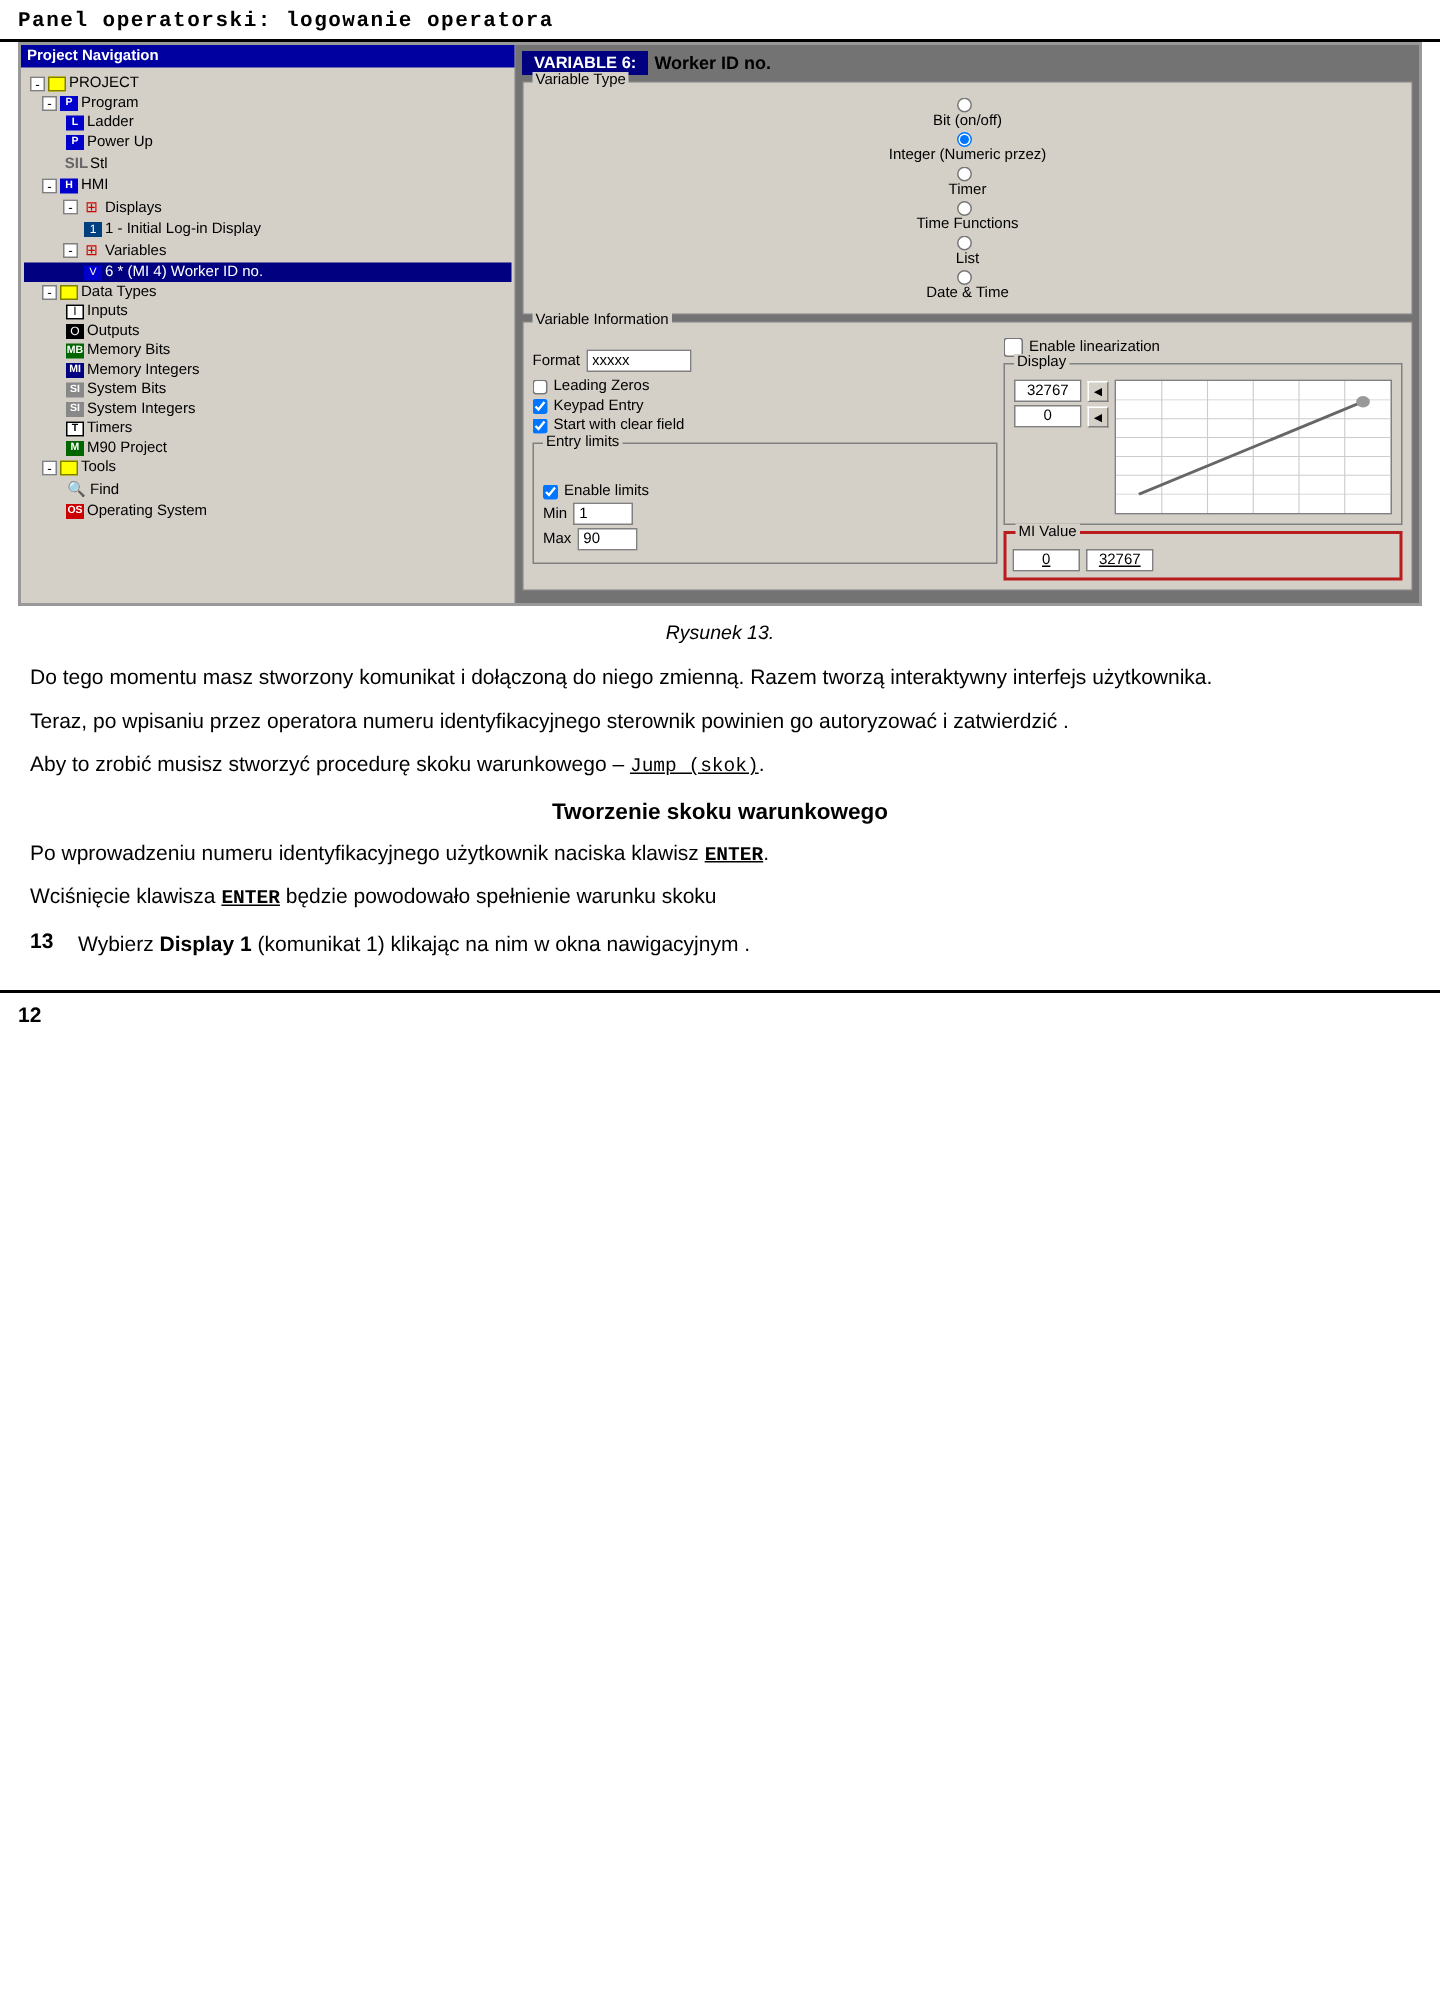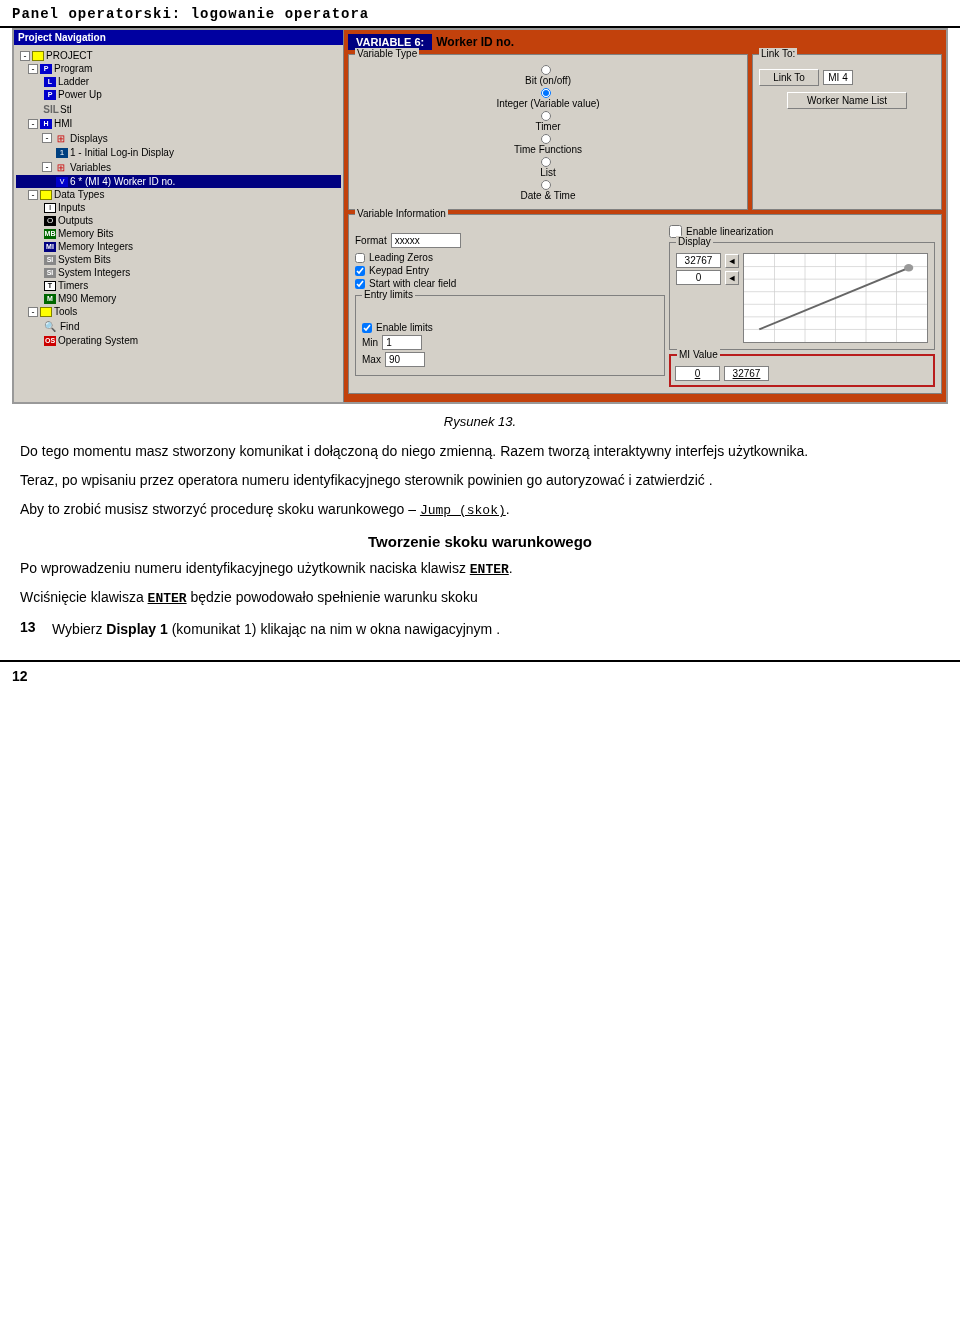--- a/index.html
+++ b/index.html
@@ -103,21 +103,21 @@
       justify-content: center;
       font-size: 9px;
       margin-right: 2px;
       flex-shrink: 0;
     }
 
     
     .right-panel {
       flex: 1;
       padding: 4px;
-      background: #c2410c;
+      background: #737373;
     }
 
     
     .var-header {
       display: flex;
       align-items: center;
       margin-bottom: 4px;
     }
     .var-number-box {
       background: #000080;
@@ -496,21 +496,21 @@
 
       <div class="tree-item">
         <span style="display:inline-block;width:28px;"></span>
         <span class="tree-icon" style="background:#fff;border:1px solid #000;color:#000;font-size:7px;font-weight:bold;width:12px;height:10px;display:inline-flex;align-items:center;justify-content:center;">T</span>
         <span>Timers</span>
       </div>
 
       <div class="tree-item">
         <span style="display:inline-block;width:28px;"></span>
         <span class="tree-icon" style="background:#006600;color:#fff;font-size:7px;font-weight:bold;width:12px;height:10px;display:inline-flex;align-items:center;justify-content:center;">M</span>
-        <span>M90 Memory</span>
+        <span>M90 Project</span>
       </div>
 
       <div class="tree-item">
         <span style="display:inline-block;width:12px;"></span>
         <span class="expand-btn">-</span>
         <span class="tree-icon icon-folder"></span>
         <span>Tools</span>
       </div>
 
       <div class="tree-item">
@@ -539,53 +539,41 @@
 
       <div class="group-box var-type-box">
         <span class="group-box-title">Variable Type</span>
         <div style="margin-top:6px;">
           <div class="radio-row">
             <input type="radio" name="vartype" style="">
             <span>Bit (on/off)</span>
           </div>
           <div class="radio-row">
             <input type="radio" name="vartype" checked="" style="">
-            <span>Integer (Variable value)</span>
+            <span>Integer (Numeric przez)</span>
           </div>
           <div class="radio-row">
             <input type="radio" name="vartype" style="">
             <span>Timer</span>
           </div>
           <div class="radio-row">
             <input type="radio" name="vartype" style="">
             <span>Time Functions</span>
           </div>
           <div class="radio-row">
             <input type="radio" name="vartype" style="">
             <span>List</span>
           </div>
           <div class="radio-row">
             <input type="radio" name="vartype" style="">
             <span>Date &amp; Time</span>
           </div>
         </div>
       </div>
 
-      <div class="group-box link-to-box">
-        <span class="group-box-title">Link To:</span>
-        <div style="margin-top:10px;">
-          <div class="link-buttons">
-            <button class="btn-win">Link To</button>
-            <div class="mi-value-display">MI  4</div>
-          </div>
-          <div class="worker-name-btn">
-            <button class="btn-win">Worker Name List</button>
-          </div>
-        </div>
-      </div>
 
     </div>
 
     <div class="group-box" style="margin-bottom:4px;padding-top:10px;">
       <span class="group-box-title">Variable Information</span>
 
       <div class="var-info-section">
 
         <div class="var-info-left">
 

